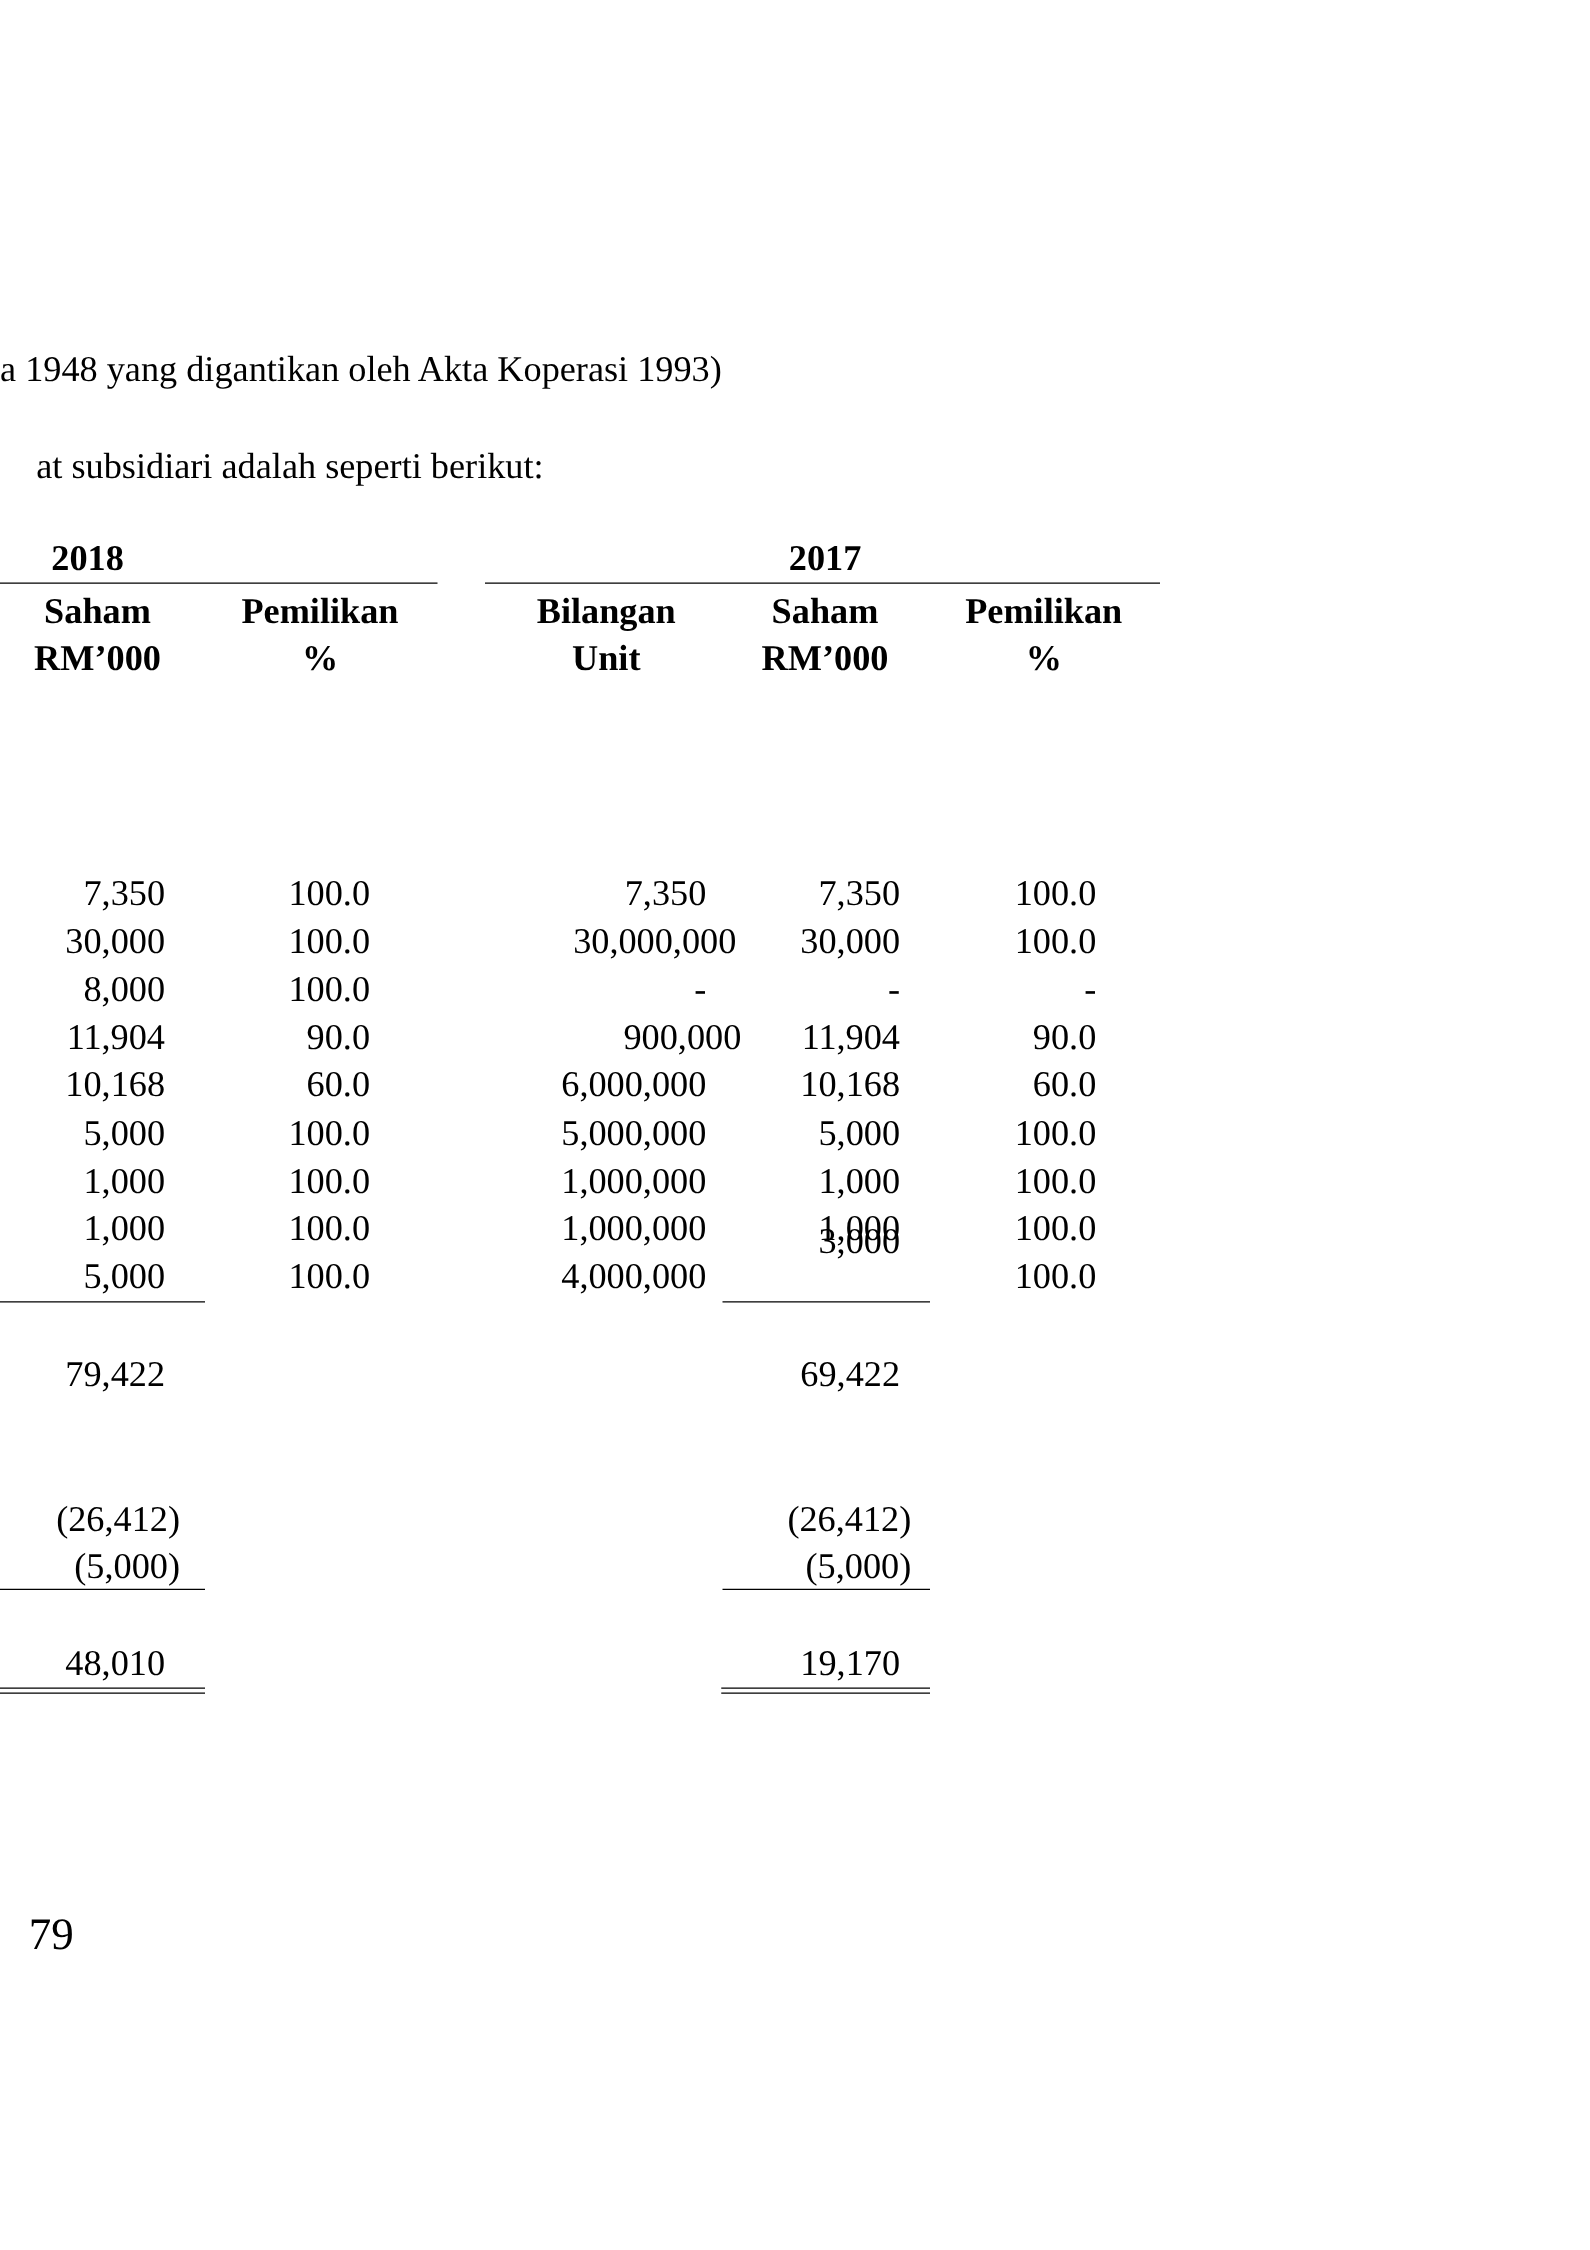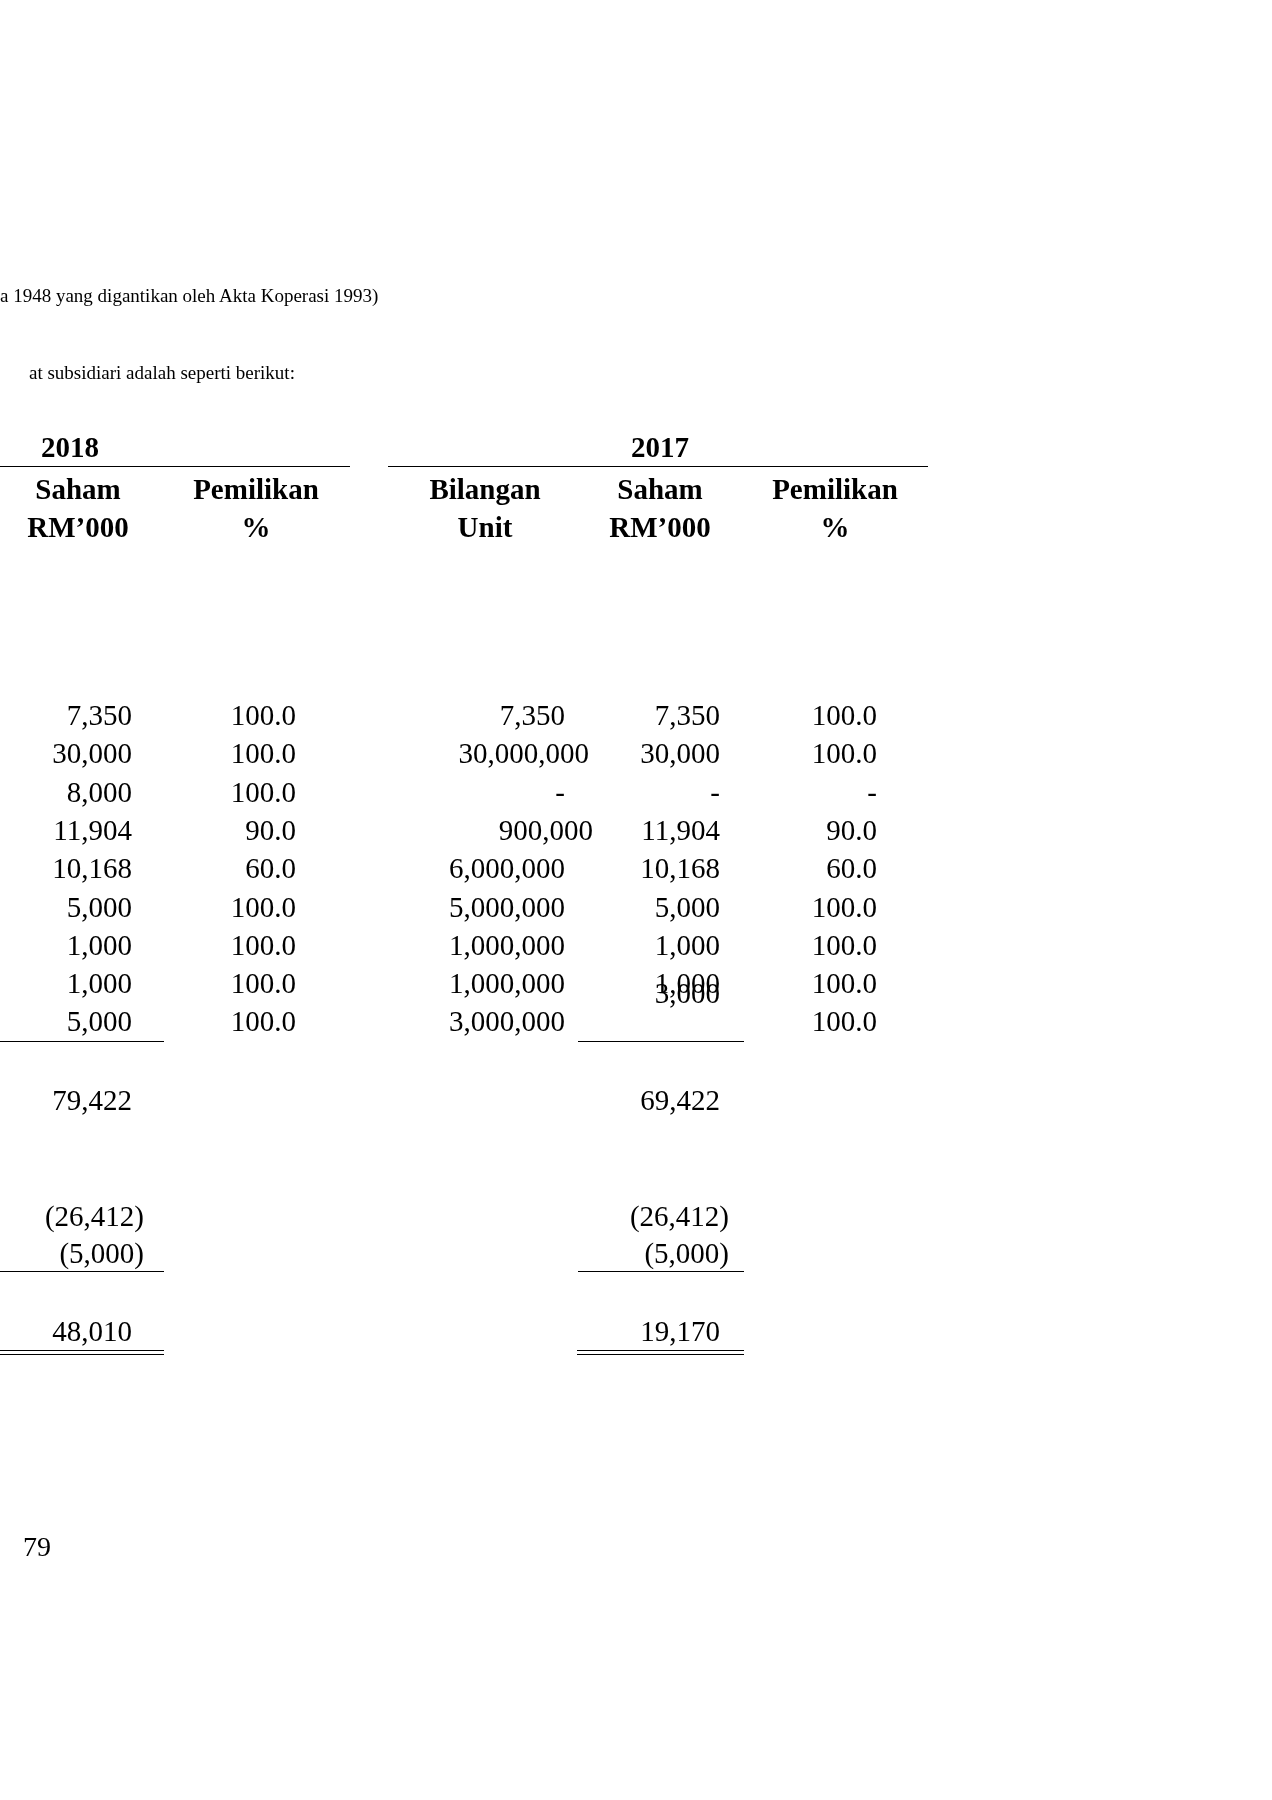--- a/index.html
+++ b/index.html
@@ -2,26 +2,26 @@
 <html><head>
 <meta charset="utf-8">
 <style>
   html, body { margin: 0; padding: 0; background: #ffffff; }
   body {
     width: 1272px; height: 1800px; position: relative; overflow: hidden;
     font-family: "Liberation Serif", "DejaVu Serif", serif;
     color: #000000;
   }
   .abs { position: absolute; white-space: nowrap; }
-  .para { font-size: 19px; line-height: 34px; }
+  .para { font-size: 29px; line-height: 34px; }
   .hdr { font-weight: bold; font-size: 29px; line-height: 38px; text-align: center; }
   .num { font-size: 29px; line-height: 38px; text-align: right; }
   .rule { position: absolute; height: 0; border-top: 1.5px solid #000; }
   .rule-d { position: absolute; height: 3px; border-top: 1.5px solid #000; border-bottom: 1.5px solid #000; }
-  .pagenum { font-size: 28px; line-height: 34px; }
+  .pagenum { font-size: 36px; line-height: 34px; }
 </style>
 </head>
 <body>
 
 <div class="abs para" style="left:0; top:279px;">a 1948 yang digantikan oleh Akta Koperasi 1993)</div>
 <div class="abs para" style="left:0; top:356px;padding-left:29px;">at subsidiari adalah seperti berikut:</div>
 
 <div class="abs hdr" style="left:30px; width:80px; top:428px;">2018</div>
 <div class="rule" style="left:0; width:350px; top:466px;"></div>
 
@@ -103,21 +103,21 @@
     <div>
       <div class="abs num" style="left: 0px; width: 132px; top: 964px;">1,000</div>
       <div class="abs num" style="left: 0px; width: 296px; top: 964px;">100.0</div>
       <div class="abs num" style="left: 0px; width: 565px; top: 964px;">1,000,000</div>
       <div class="abs num" style="left: 0px; width: 720px; top: 964px;">1,000</div>
       <div class="abs num" style="left: 0px; width: 877px; top: 964px;">100.0</div>
     </div>
     <div>
       <div class="abs num" style="left: 0px; width: 132px; top: 1002px;">5,000</div>
       <div class="abs num" style="left: 0px; width: 296px; top: 1002px;">100.0</div>
-      <div class="abs num" style="left: 0px; width: 565px; top: 1002px;">3,000,000</div>
+      <div class="abs num" style="left: 0px; width: 565px; top: 1002px;">4,000,000</div>
       <div class="abs num" style="left: 0px; width: 720px; top: 974px;">3,000</div>
       <div class="abs num" style="left: 0px; width: 877px; top: 1002px;">100.0</div>
     </div>
   </div>
 
 <div class="rule" style="left:0; width:164px; top:1041px;"></div>
 <div class="rule" style="left:578px; width:166px; top:1041px;"></div>
 
 <div class="abs num" style="left:0; width:132px; top:1081px;">79,422</div>
 <div class="abs num" style="left:560px; width:160px; top:1081px;">69,422</div>

